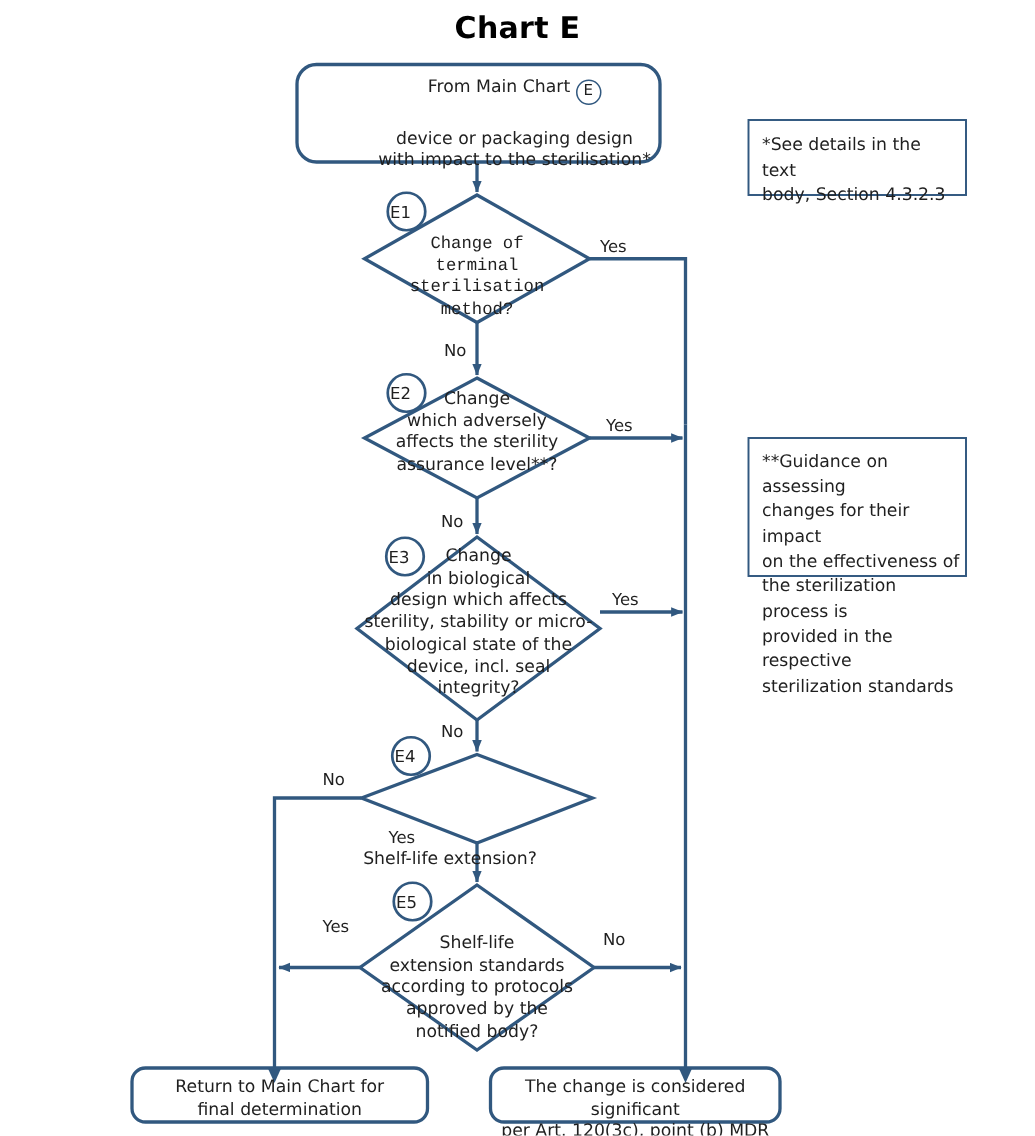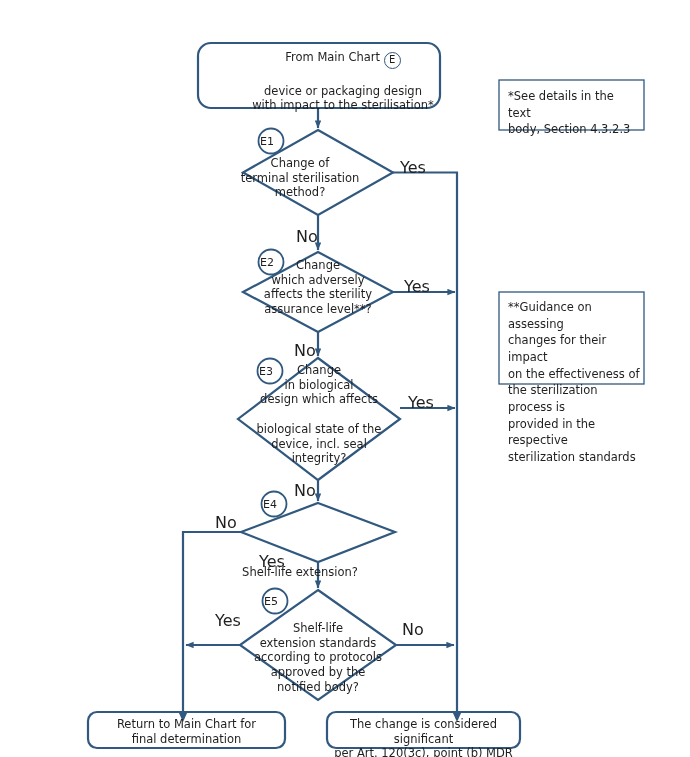--- a/index.html
+++ b/index.html
@@ -49,21 +49,21 @@
   }
   .note-text {
     position: absolute;
     font-size: 11.5px;
     line-height: 1.45;
     color: #1f1f1f;
     text-align: left;
   }
   .edge-label {
     position: absolute;
-    font-size: 16px;
+    font-size: 11px;
     color: #1f1f1f;
     text-align: right;
     white-space: nowrap;
   }
   .tag-label {
     position: absolute;
     font-size: 11px;
     color: #1f1f1f;
     text-align: center;
     width: 18px;
@@ -79,20 +79,21 @@
     text-align: center;
     vertical-align: -2px;
     color: #1f1f1f;
   }
 </style>
 </head>
 <body>
 
 <div id="canvas">
 
+  <div class="chart-title">Chart E</div>
 
   <svg class="svg-layer" viewBox="0 0 690 757" width="690" height="757" xmlns="http://www.w3.org/2000/svg">
     <defs>
       <marker id="arrow" markerWidth="9" markerHeight="9" refX="7.6" refY="3.2" orient="auto" markerUnits="userSpaceOnUse">
         <path d="M0,0 L8,3.2 L0,6.4 z" fill="#31587f"></path>
       </marker>
     </defs>
 
     <g fill="none" stroke="#31587f" stroke-width="2.2" stroke-linejoin="miter">
 
@@ -150,21 +151,21 @@
 
   <div class="node-text" style="left:200px; top:50px; width:286px;">
     <span>From Main Chart</span>
     <span class="inline-circle">E</span><br>
     <br>
     <span>device or packaging design</span><br>
     <span>with impact to the sterilisation*</span>
   </div>
 
   <div class="tag-label" style="left:258px; top:135px;">E1</div>
-  <div class="node-text" style="left:225px; top:156px; width:150px;">
+  <div class="node-text" style="left:243px; top:156px; width:150px;font-family:Liberation Mono, monospace;">
     <span>Change of</span><br>
     <span>terminal sterilisation</span><br>
     <span>method?</span>
   </div>
   <div class="edge-label" style="left:400px; top:158px;">Yes</div>
   <div class="edge-label" style="left:296px; top:227px;">No</div>
 
   <div class="tag-label" style="left:258px; top:256px;">E2</div>
   <div class="node-text" style="left:243px; top:258px; width:150px;">
     <span>Change</span><br>
@@ -173,21 +174,21 @@
     <span>assurance level**?</span>
   </div>
   <div class="edge-label" style="left:404px; top:277px;">Yes</div>
   <div class="edge-label" style="left:294px; top:341px;">No</div>
 
   <div class="tag-label" style="left:257px; top:365px;">E3</div>
   <div class="node-text" style="left:238px; top:363px; width:162px;">
     <span>Change</span><br>
     <span>in biological</span><br>
     <span>design which affects</span><br>
-    <br>
+    <span>sterility, stability or micro-</span><br>
     <span>biological state of the</span><br>
     <span>device, incl. seal</span><br>
     <span>integrity?</span>
   </div>
   <div class="edge-label" style="left:408px; top:393px;">Yes</div>
   <div class="edge-label" style="left:294px; top:481px;">No</div>
 
   <div class="tag-label" style="left:261px; top:498px;">E4</div>
   <div class="node-text" style="left:227px; top:525px; width:146px;margin-top:40px;">
     <span>Shelf-life extension?</span>

